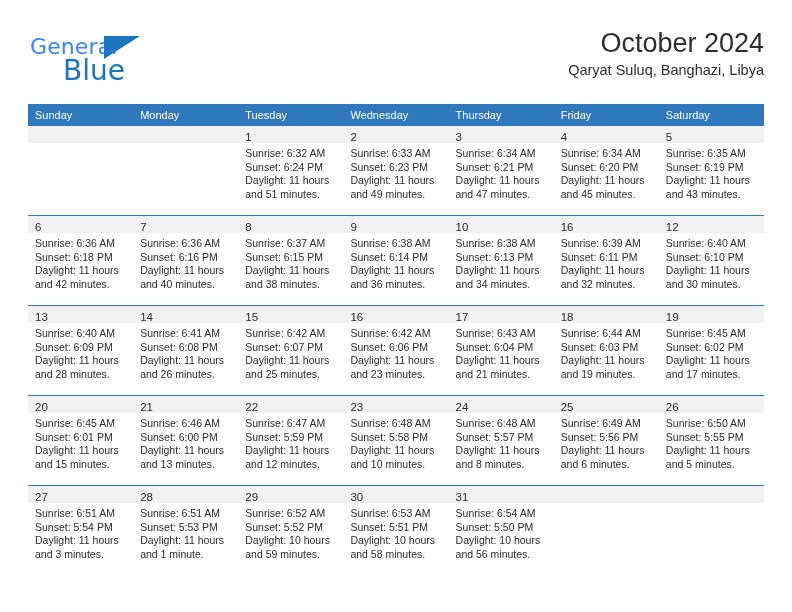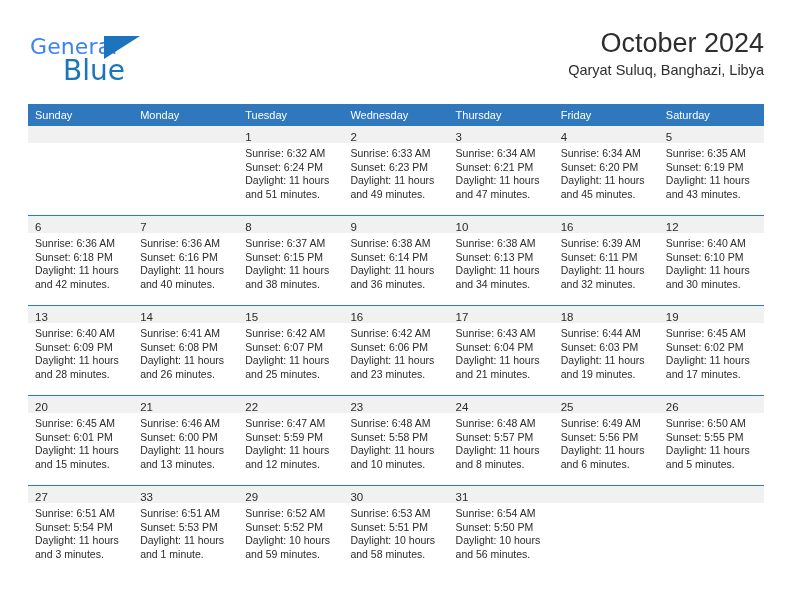--- a/index.html
+++ b/index.html
@@ -484,21 +484,21 @@
               <div class="daynum-band"><span class="daynum">27</span></div>
               <div class="cell-body">
                 <div class="info-line">Sunrise: 6:51 AM</div>
                 <div class="info-line">Sunset: 5:54 PM</div>
                 <div class="info-line wrap">Daylight: 11 hours and 3 minutes.</div>
               </div>
             </div>
           </td>
         <td>
             <div class="cell">
-              <div class="daynum-band"><span class="daynum">33</span></div>
+              <div class="daynum-band"><span class="daynum">28</span></div>
               <div class="cell-body">
                 <div class="info-line">Sunrise: 6:51 AM</div>
                 <div class="info-line">Sunset: 5:53 PM</div>
                 <div class="info-line wrap">Daylight: 11 hours and 1 minute.</div>
               </div>
             </div>
           </td>
         <td>
             <div class="cell">
               <div class="daynum-band"><span class="daynum">29</span></div>

